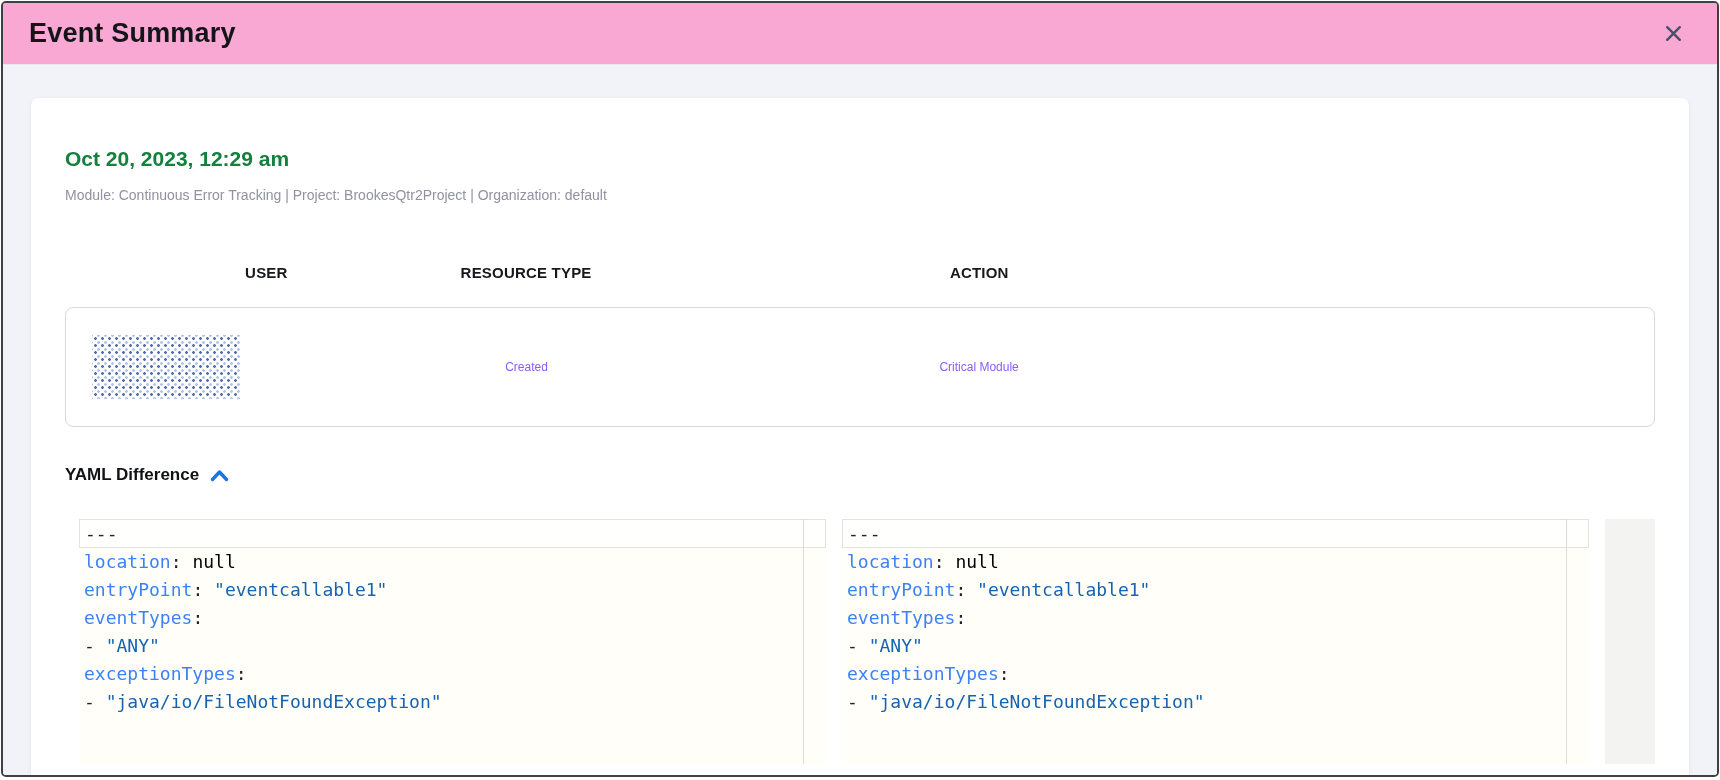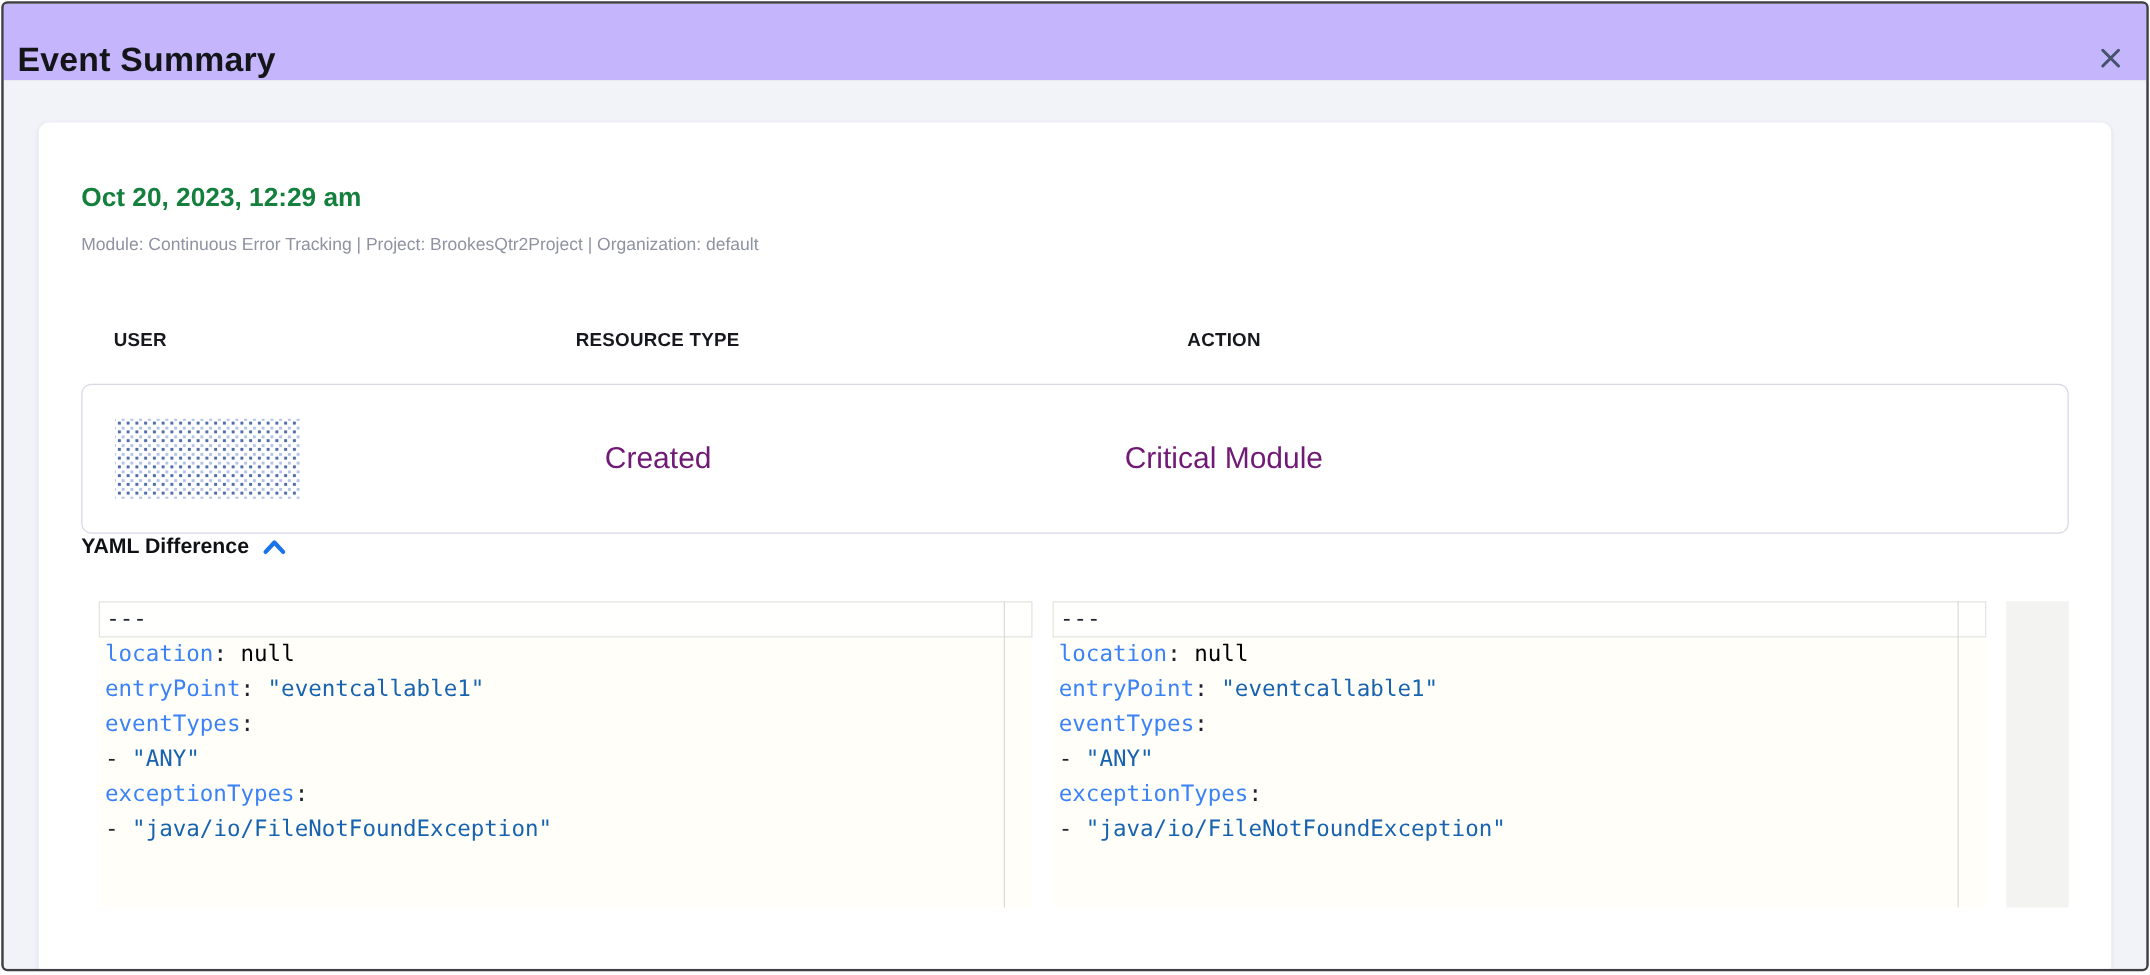--- a/index.html
+++ b/index.html
@@ -3,54 +3,54 @@
 <meta charset="utf-8">
 <style>
   * { margin:0; padding:0; box-sizing:border-box; }
   html,body { width:1720px; height:780px; background:#ffffff; overflow:hidden;
               font-family:"Liberation Sans", sans-serif; }
 
   .window { margin:1px; height:776px; border:2px solid #3f3f44; border-radius:5px;
             overflow:hidden; background:#ffffff; display:flex; flex-direction:column; }
 
   
-  .hdr { height:62px; flex:none; background:#c4b5fd; border-bottom:1px solid #e9e9f2;
-         display:flex; align-items:flex-end; justify-content:space-between; padding:0 11px; }
+  .hdr { height:62px; flex:none; background:#f9a8d4; border-bottom:1px solid #e9e9f2;
+         display:flex; align-items:center; justify-content:space-between; padding:0 26px; }
   .hdr-title { font-size:27px; font-weight:700; color:#141519; letter-spacing:.2px; }
   .close-btn { width:36px; height:36px; display:flex; align-items:center; justify-content:center;
                cursor:pointer; background:none; border:none; }
 
   
   .modal-body { flex:1; background:#f2f2f9; padding:33px 28px 0; overflow:hidden; }
 
   .card { background:#ffffff; border-radius:8px; box-shadow:0 1px 4px rgba(30,32,70,.07);
           padding:48px 34px 0; min-height:690px; }
 
   .evt-date { font-size:21px; font-weight:700; color:#15803d; line-height:26px; }
   .evt-meta { margin-top:12px; font-size:14px; color:#8f92a1; line-height:22px; }
 
   
   .grid4 { display:grid; grid-template-columns:14% 30% 27% 29%; align-items:center; }
   .tbl-head { margin-top:58px; }
   .tbl-head .cell { font-size:15px; font-weight:700; color:#17181d; letter-spacing:.2px;
                     text-align:center; }
-  .tbl-head .cell.first { text-align:left; padding-left:26px; }
+  .tbl-head .cell.first { text-align:right; padding-left:26px; }
 
   .row-card { margin-top:26px; height:120px; border:1px solid #d6d8e4; border-radius:8px;
               background:#ffffff; }
-  .row-card .cell { font-size:24px; color:#701a75; text-align:center; }
+  .row-card .cell { font-size:12px; color:#8b5cf6; text-align:center; }
   .user-redacted { width:148px; height:64px; margin-left:26px;
       background-image:
         radial-gradient(circle, rgba(38,72,150,.80) 1.1px, rgba(38,72,150,0) 1.6px),
         radial-gradient(circle, rgba(120,148,210,.55) 1.1px, rgba(120,148,210,0) 1.6px);
       background-size:7px 7px, 7px 7px;
       background-position:0 0, 3px 4px; }
 
   
-  .yaml-head { display:flex; align-items:center; gap:11px; }
+  .yaml-head { margin-top:38px; display:flex; align-items:center; gap:11px; }
   .yaml-label { font-size:17px; font-weight:700; color:#101114; }
   .chev { display:flex; align-items:center; cursor:pointer; }
 
   .diff { margin:34px 0 0 14px; display:flex; gap:16px; align-items:stretch; }
   .pane { flex:1 1 0; position:relative; background:#fffef9; min-height:245px; }
   .pane::after { content:""; position:absolute; top:0; bottom:0; right:22px; width:1px;
                  background:#dbdbd8; z-index:3; }
   .code-line { font-family:"DejaVu Sans Mono", monospace; font-size:18px; line-height:28px;
                padding-left:5px; white-space:pre; position:relative; z-index:1; }
   .code-line.first-line { height:29px; line-height:27px; border:1px solid #e3e3df;

